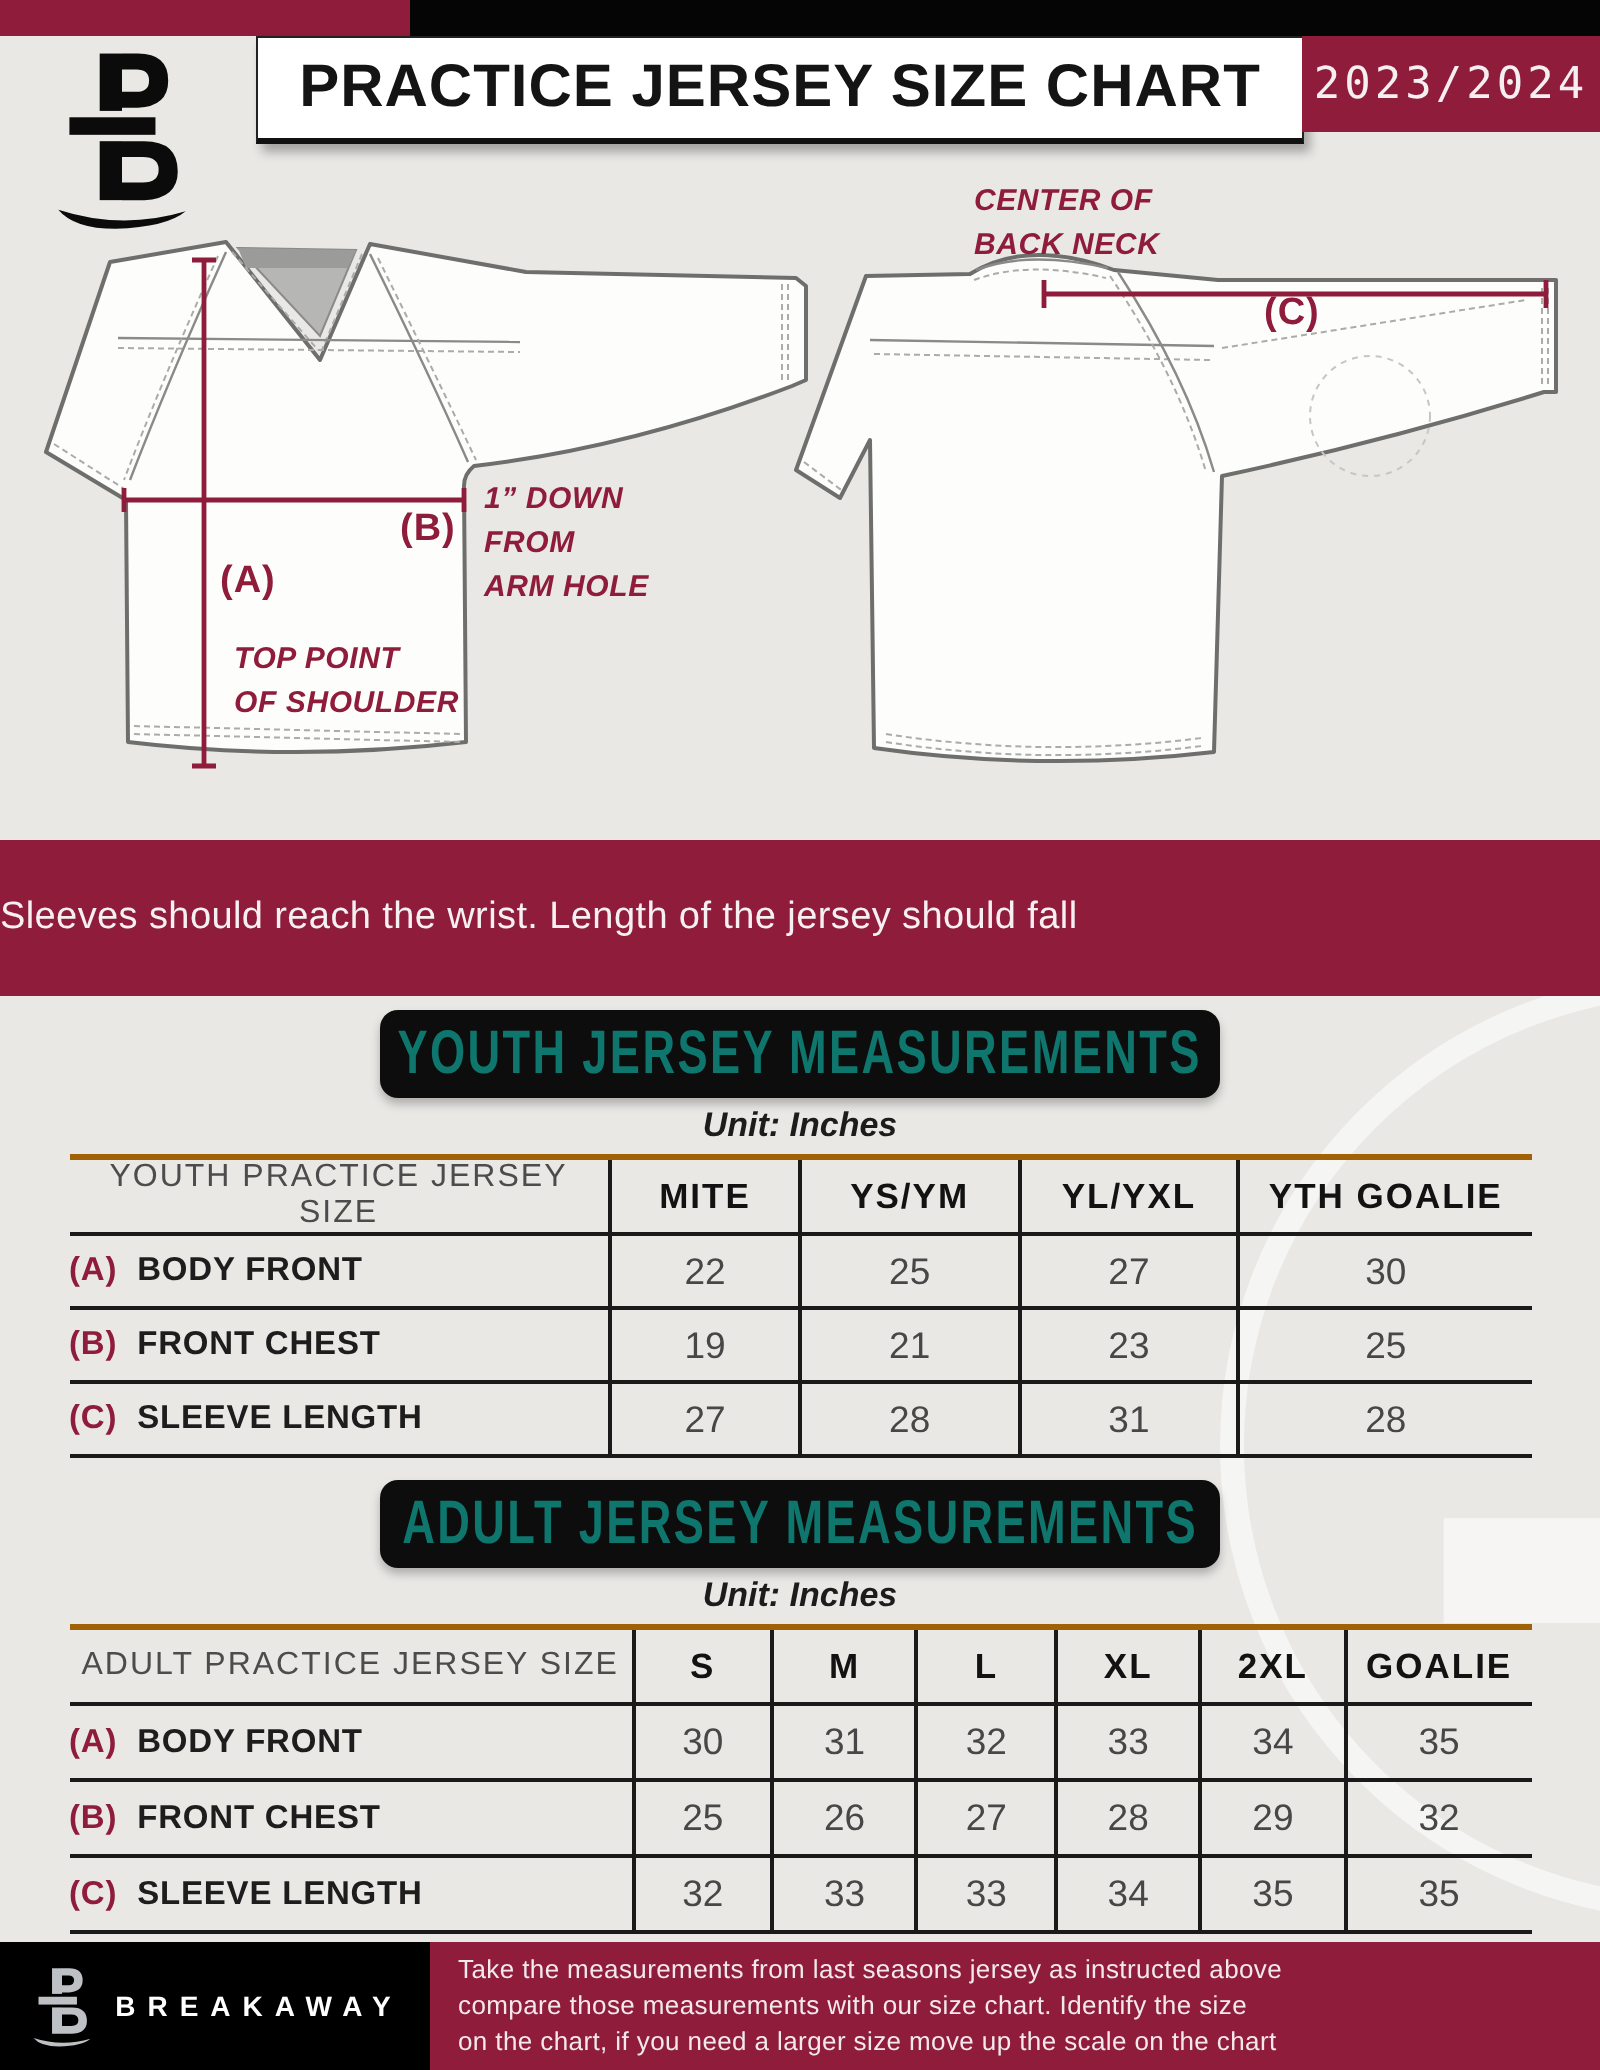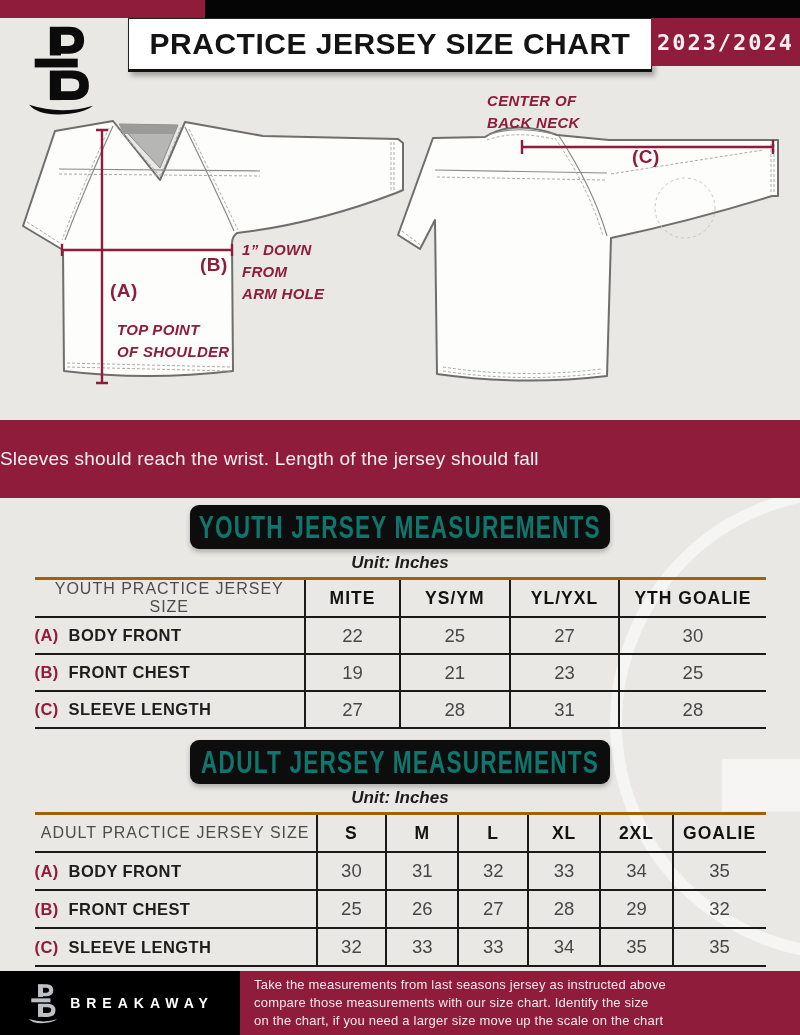--- a/index.html
+++ b/index.html
@@ -24,21 +24,21 @@
     position:absolute; left:128px; top:18px; width:522px; height:50px;
     background:#FFFFFF; border:1px solid #222; border-bottom:3px solid #111;
     box-shadow:3px 4px 5px rgba(0,0,0,.30);
     display:flex; align-items:center; justify-content:center;
     font-size:30px; font-weight:bold; letter-spacing:.5px; color:#141414;
   }
   .season-box {
     position:absolute; left:651px; top:18px; width:149px; height:48px;
     background:#8E1C3A; color:#F5EFF1;
     display:flex; align-items:center; justify-content:center;
-    font-family:"DejaVu Sans Mono", monospace; font-weight:bold;
+    font-family:"DejaVu Sans Mono", monospace; font-weight:normal;
     font-size:22px; letter-spacing:2px;
   }
 
   
   .front-jersey { position:absolute; left:15px; top:100px; width:395px; height:300px; }
   .back-jersey  { position:absolute; left:395px; top:88px;  width:400px; height:312px; }
   .jer { fill:#FDFDFC; stroke:#6E6E6C; stroke-width:2; stroke-linejoin:round; }
   .seam { fill:none; stroke:#8A8A88; stroke-width:1.2; }
   .stitch { fill:none; stroke:#ABABA9; stroke-width:1; stroke-dasharray:3 2; }
   .ghost { fill:none; stroke:#C6C6C4; stroke-width:1; stroke-dasharray:3 3; }
@@ -74,21 +74,21 @@
   .size-table.adult th, .size-table.adult td { height:36px; }
   .lbl-h { color:#4C4C4C; font-weight:400; font-size:16px; letter-spacing:1px; text-align:center; }
   .size-h { color:#121212; font-weight:700; font-size:17.5px; letter-spacing:1px; text-align:center; }
   .lbl { text-align:left; padding-left:24px; font-size:16.5px; font-weight:600; color:#1D1D1D; letter-spacing:.4px; }
   .key { color:#8E1C3A; font-weight:800; margin-right:10px; }
   .val { text-align:center; font-size:18.5px; color:#474747; }
 
   
   .footer { position:absolute; left:0; bottom:0; width:800px; height:64px; display:flex; }
   .footer-left {
-    width:240px; height:100%; background:#000000; flex:none;
+    width:215px; height:100%; background:#000000; flex:none;
     display:flex; align-items:center; justify-content:center; gap:10px;
   }
   .logo-footer { width:34px; height:42px; color:#BDC0C5; }
   .brand { color:#FFFFFF; font-size:14px; font-weight:bold; letter-spacing:6px; }
   .footer-note {
     flex:1; background:#8E1C3A; color:#F3E9EC;
     padding:5px 12px 0 14px; font-size:13px; line-height:1.38; letter-spacing:.2px;
   }
 </style>
 </head>

